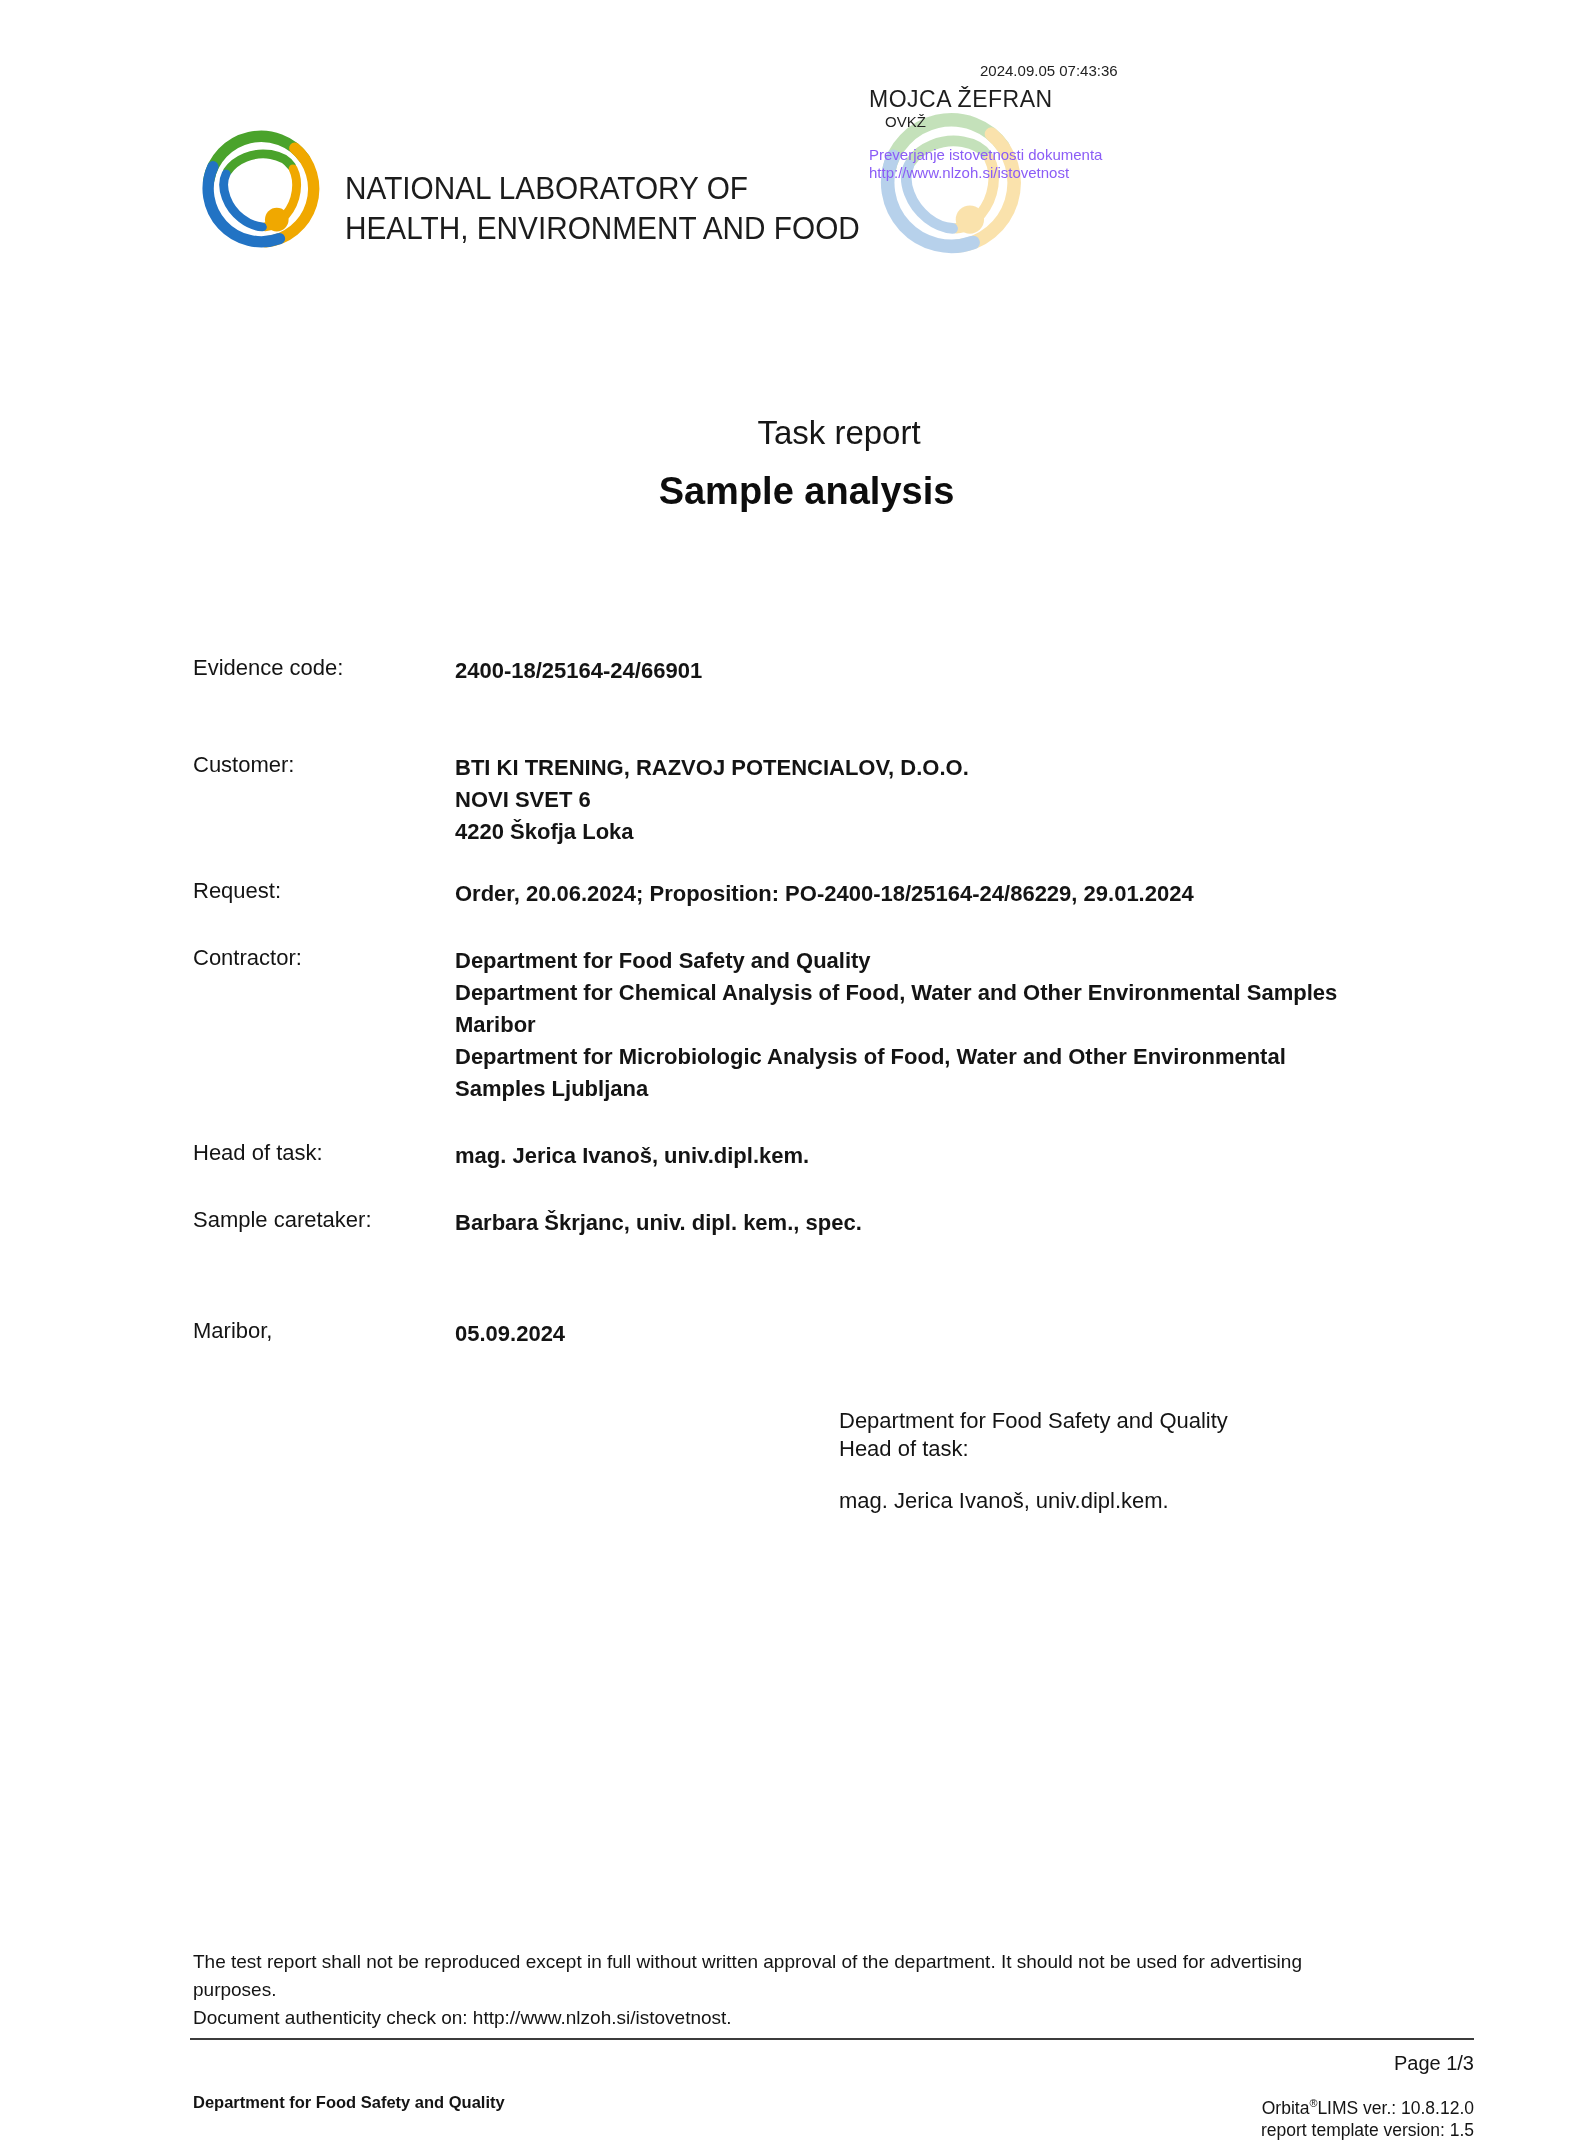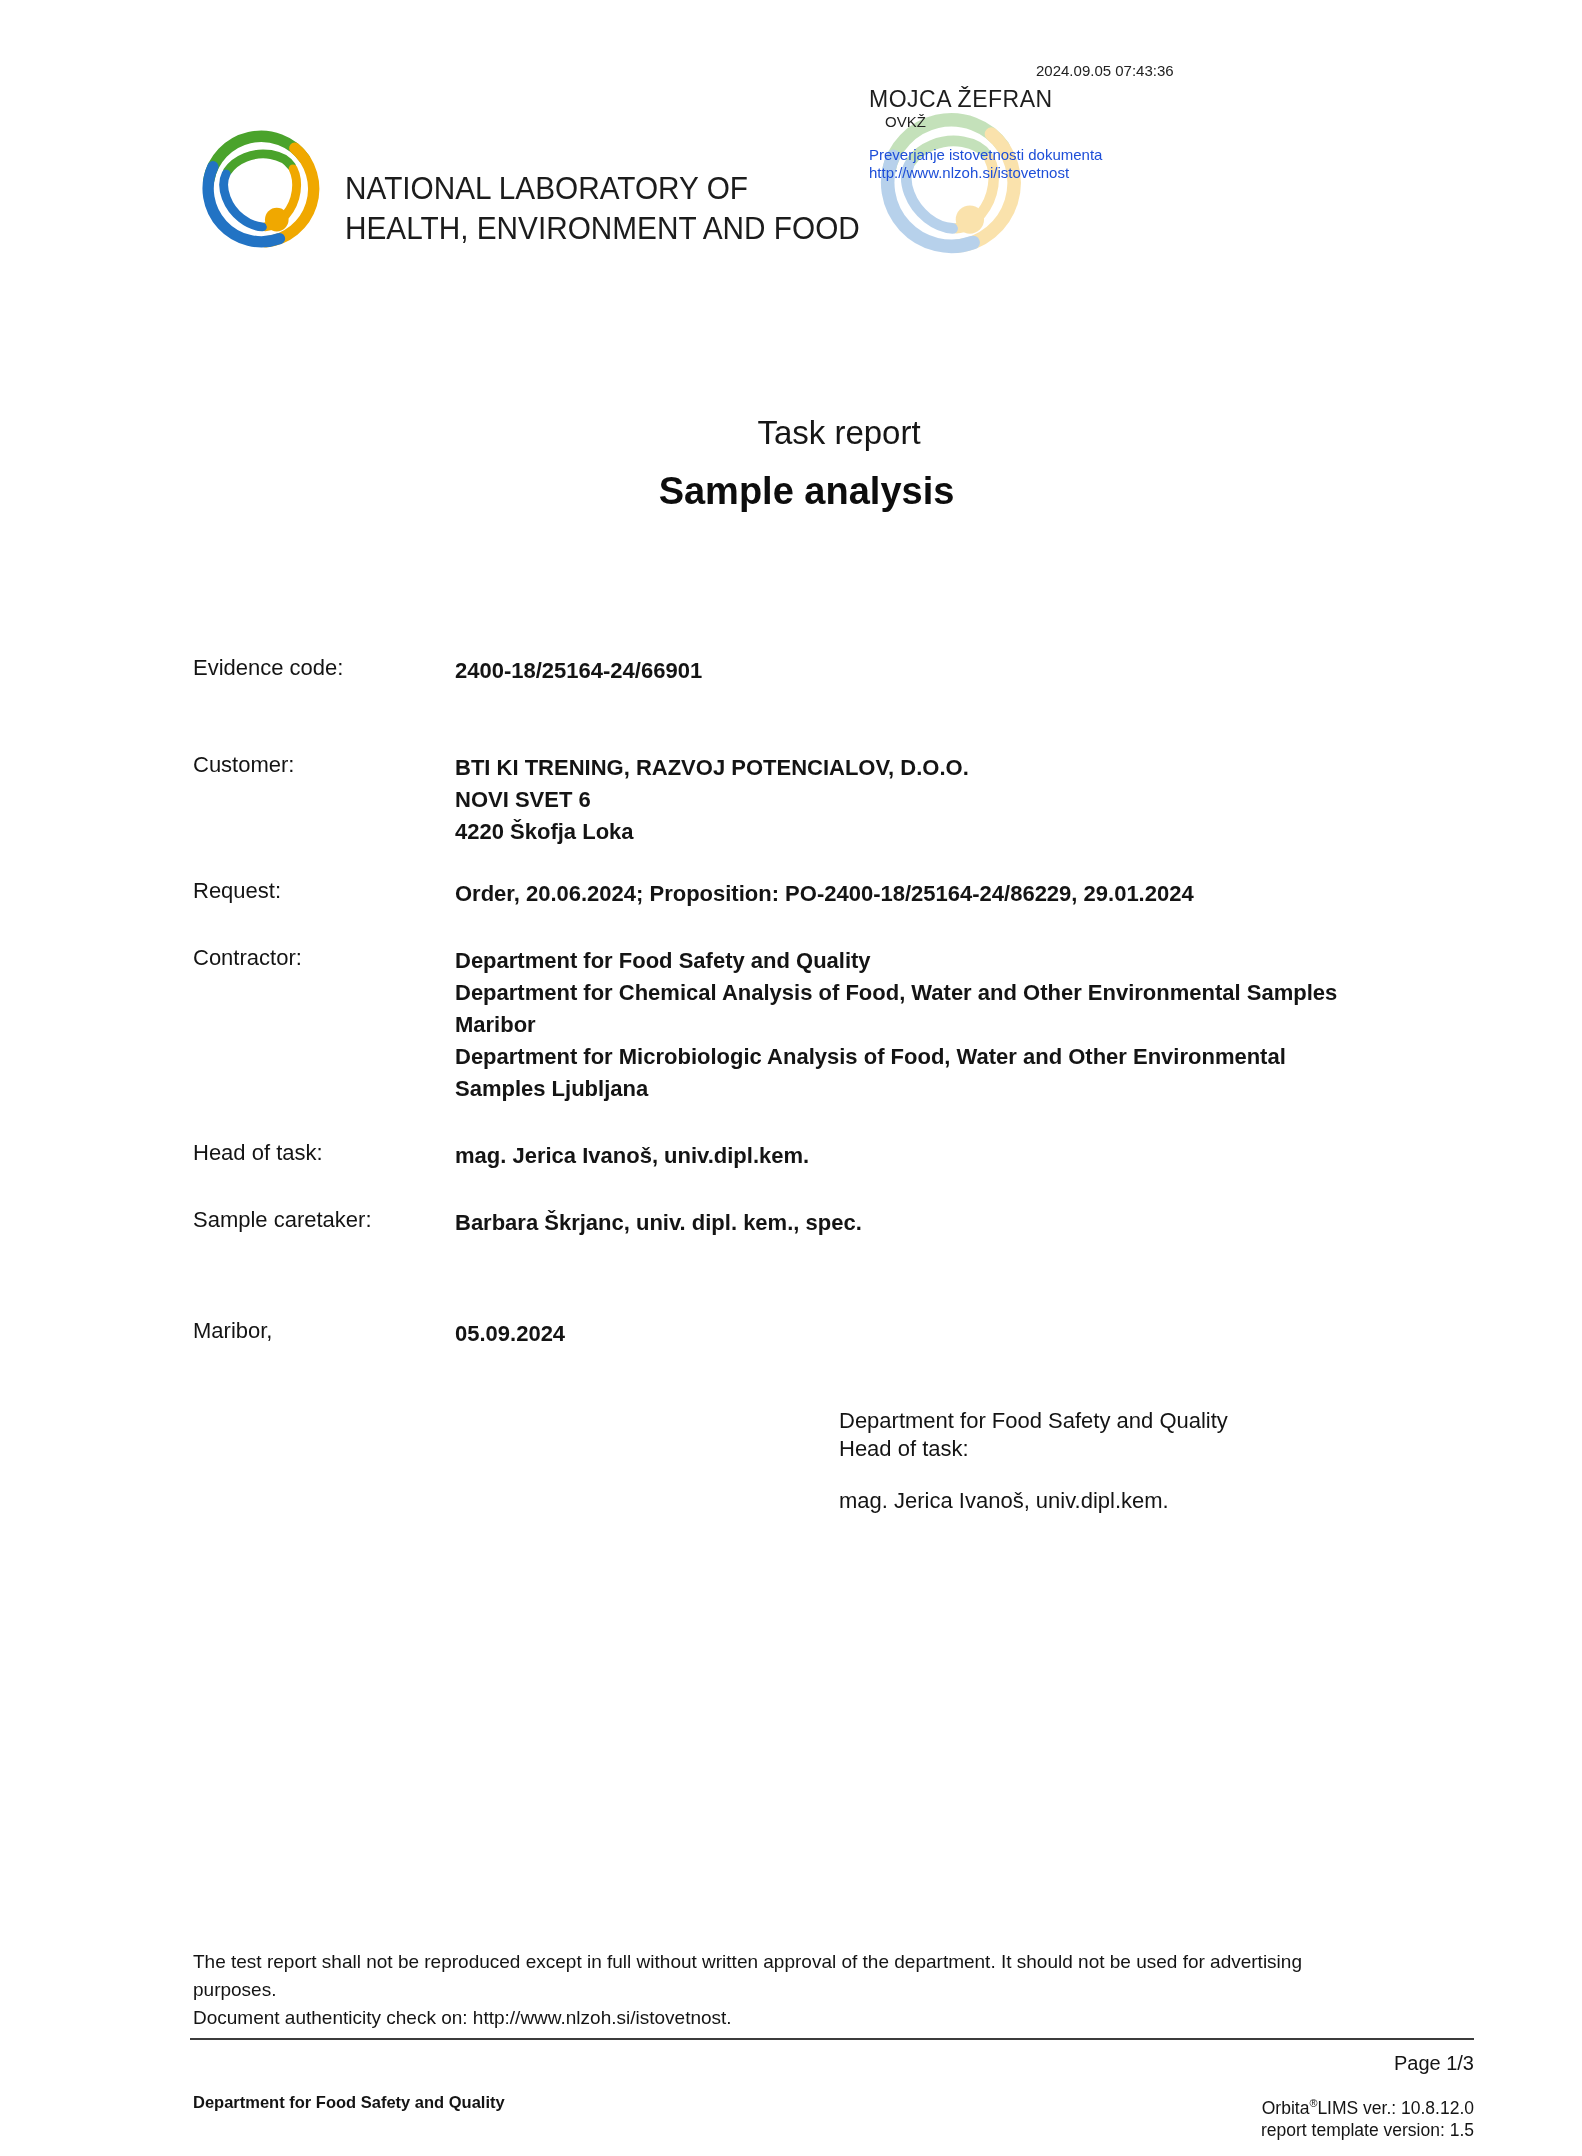--- a/index.html
+++ b/index.html
@@ -22,34 +22,34 @@
     left: 345px;
     top: 168px;
     font-size: 32px;
     line-height: 40px;
     color: #1c1c1c;
     transform: scaleX(0.93);
     transform-origin: left top;
     white-space: nowrap;
   }
   .stamp-timestamp {
-    position: absolute; left: 1036px; top: 62px;
+    position: absolute; left: 980px; top: 62px;
     font-size: 15px; color: #222; white-space: nowrap; text-align: center;
   }
   .stamp-name {
     position: absolute; left: 869px; top: 86px;
     font-size: 23px; color: #1d1d1d; letter-spacing: 0.5px; white-space: nowrap;
   }
   .stamp-org {
     position: absolute; left: 885px; top: 113px;
     font-size: 15px; color: #222;
   }
   .stamp-verify {
     position: absolute; left: 869px; top: 146px;
-    font-size: 15px; line-height: 18px; color: #1d4ed8; white-space: pre-line;
+    font-size: 15px; line-height: 18px; color: #8b5cf6; white-space: pre-line;
   }
   .watermark { position: absolute; left: 860px; top: 98px; opacity: 0.32; }
 
   
   .doc-type {
     position: absolute; left: 0; top: 414px; width: 100%;
     text-align: center; font-size: 33px; font-weight: 400; color: #161616; margin-left: 48px;
   }
   .doc-subject {
     position: absolute; left: 0; top: 470px; width: 100%;

